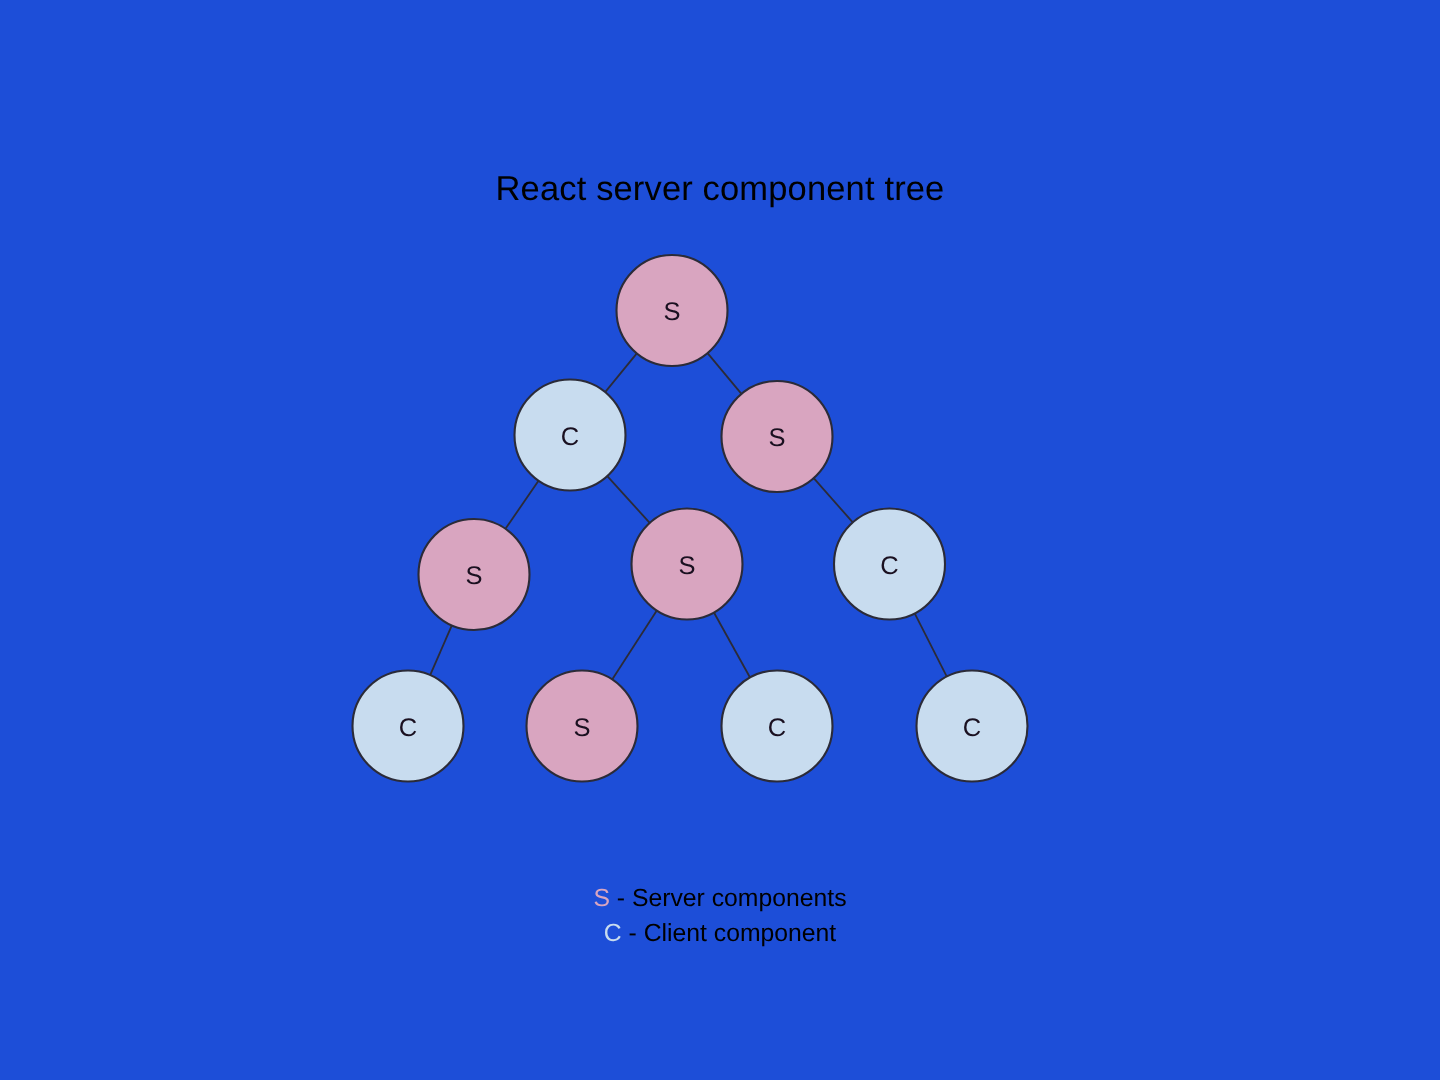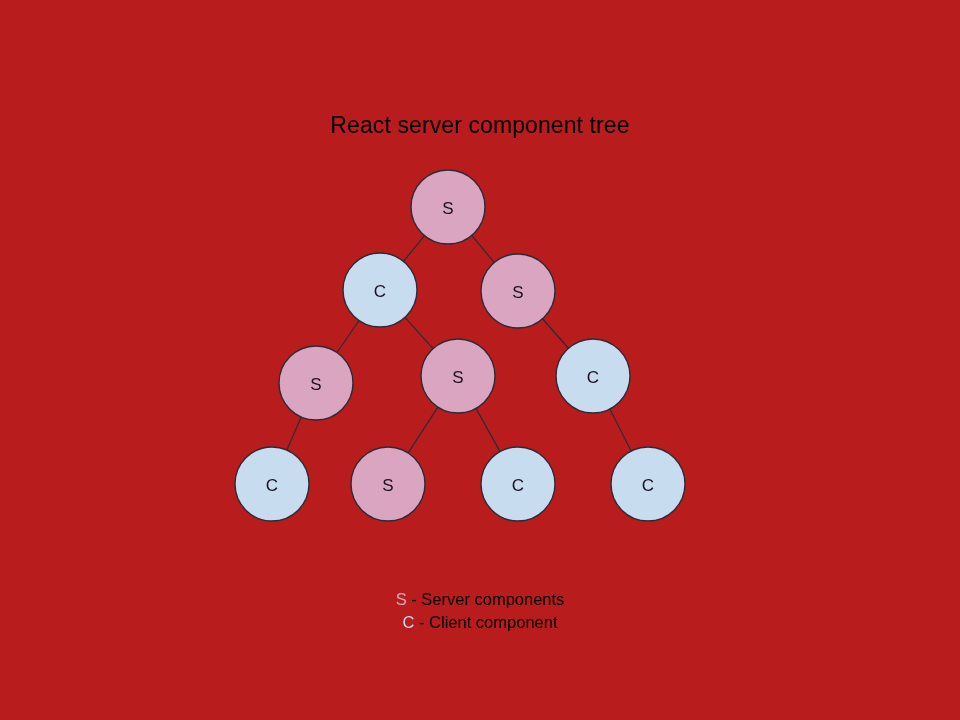--- a/index.html
+++ b/index.html
@@ -4,21 +4,21 @@
 <style>
   html, body {
     margin: 0;
     padding: 0;
     background: #ffffff;
   }
   #page {
     position: relative;
     width: 960px;
     height: 720px;
-    background: #b91c1c;
+    background: #1d4ed8;
     overflow: hidden;
     font-family: "Liberation Sans", sans-serif;
   }
   #diagram-title {
     position: absolute;
     left: 0;
     top: 112px;
     width: 960px;
     text-align: center;
     font-size: 23px;

